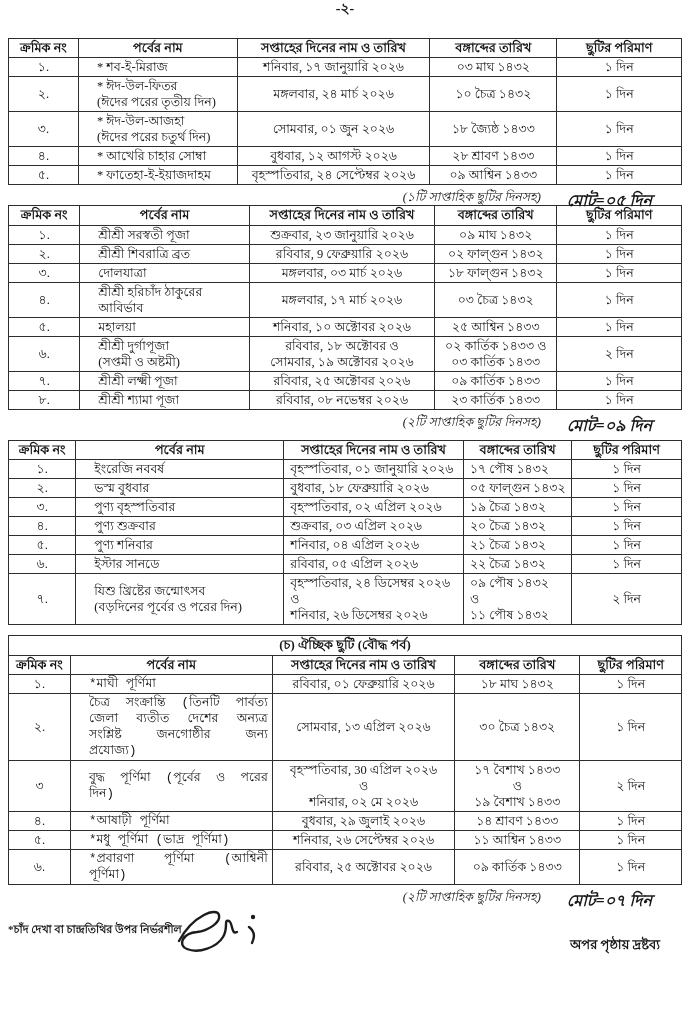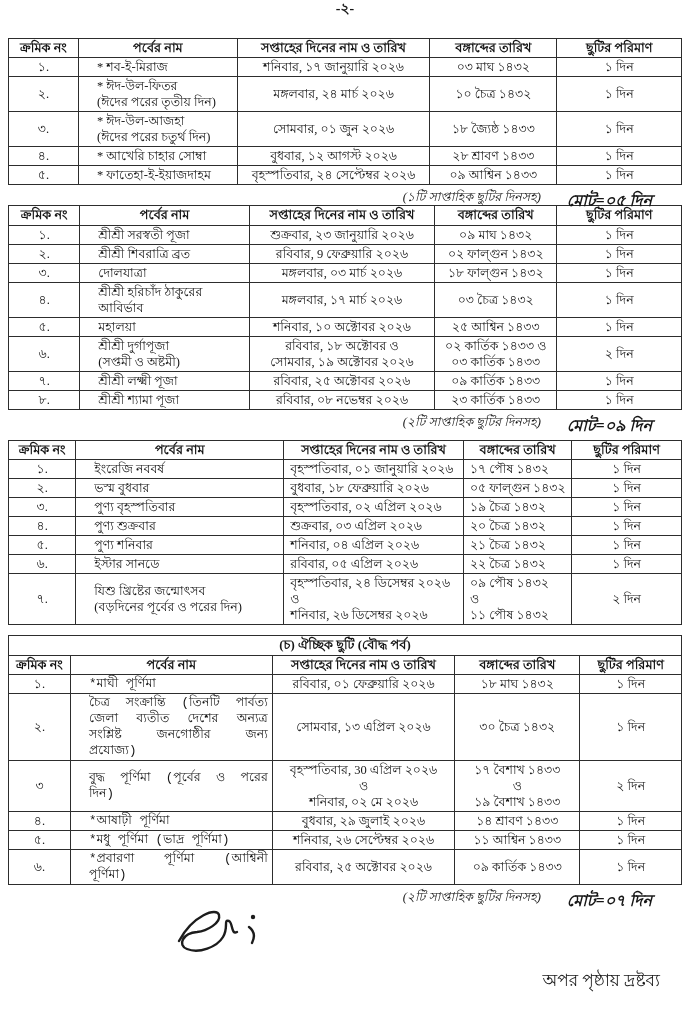--- a/index.html
+++ b/index.html
@@ -63,21 +63,21 @@
   .tbl-gap { height: 10px; }
 
   .bottom-block { position: relative; height: 70px; }
   .bottom-footnote {
     position: absolute; left: 0; top: 16px;
     font-weight: bold; font-size: 11px;
   }
   .signature { position: absolute; left: 165px; top: 0px; }
   .bottom-right-note {
     position: absolute; right: 22px; top: 30px;
-    font-weight: normal; font-size: 17px; margin-top: 32px;
+    font-weight: bold; font-size: 13px;
   }
 </style>
 </head>
 <body>
 
 <div class="page">
 
   <div class="page-number">-২-</div>
   <div class="tbl-gap" style="height:20px"></div>
 
@@ -372,20 +372,21 @@
           <td>১ দিন</td>
         </tr>
       </tbody>
   </table>
   <div class="summary">
     <span>(২টি সাপ্তাহিক ছুটির দিনসহ)</span>
     <span class="total">মোট=০৭ দিন</span>
   </div>
 
   <div class="bottom-block">
+    <div class="bottom-footnote">*চাঁদ দেখা বা চান্দ্রতিথির উপর নির্ভরশীল</div>
     <svg class="signature" width="105" height="52" viewBox="0 0 105 52">
       <path d="M6 36 C 20 10, 44 2, 46 10 C 48 18, 34 26, 24 27 C 10 28, 4 40, 14 44 C 26 49, 44 42, 50 32 C 56 22, 50 14, 56 16 C 60 18, 58 30, 64 27" fill="none" stroke="#1c1c1c" stroke-width="2.4" stroke-linecap="round"></path>
       <path d="M76 22 q 8 6, 3 16" fill="none" stroke="#1c1c1c" stroke-width="2.4" stroke-linecap="round"></path>
       <circle cx="80" cy="12" r="2.2" fill="#1c1c1c"></circle>
     </svg>
     <div class="bottom-right-note">অপর পৃষ্ঠায় দ্রষ্টব্য</div>
   </div>
 
 </div>
 

